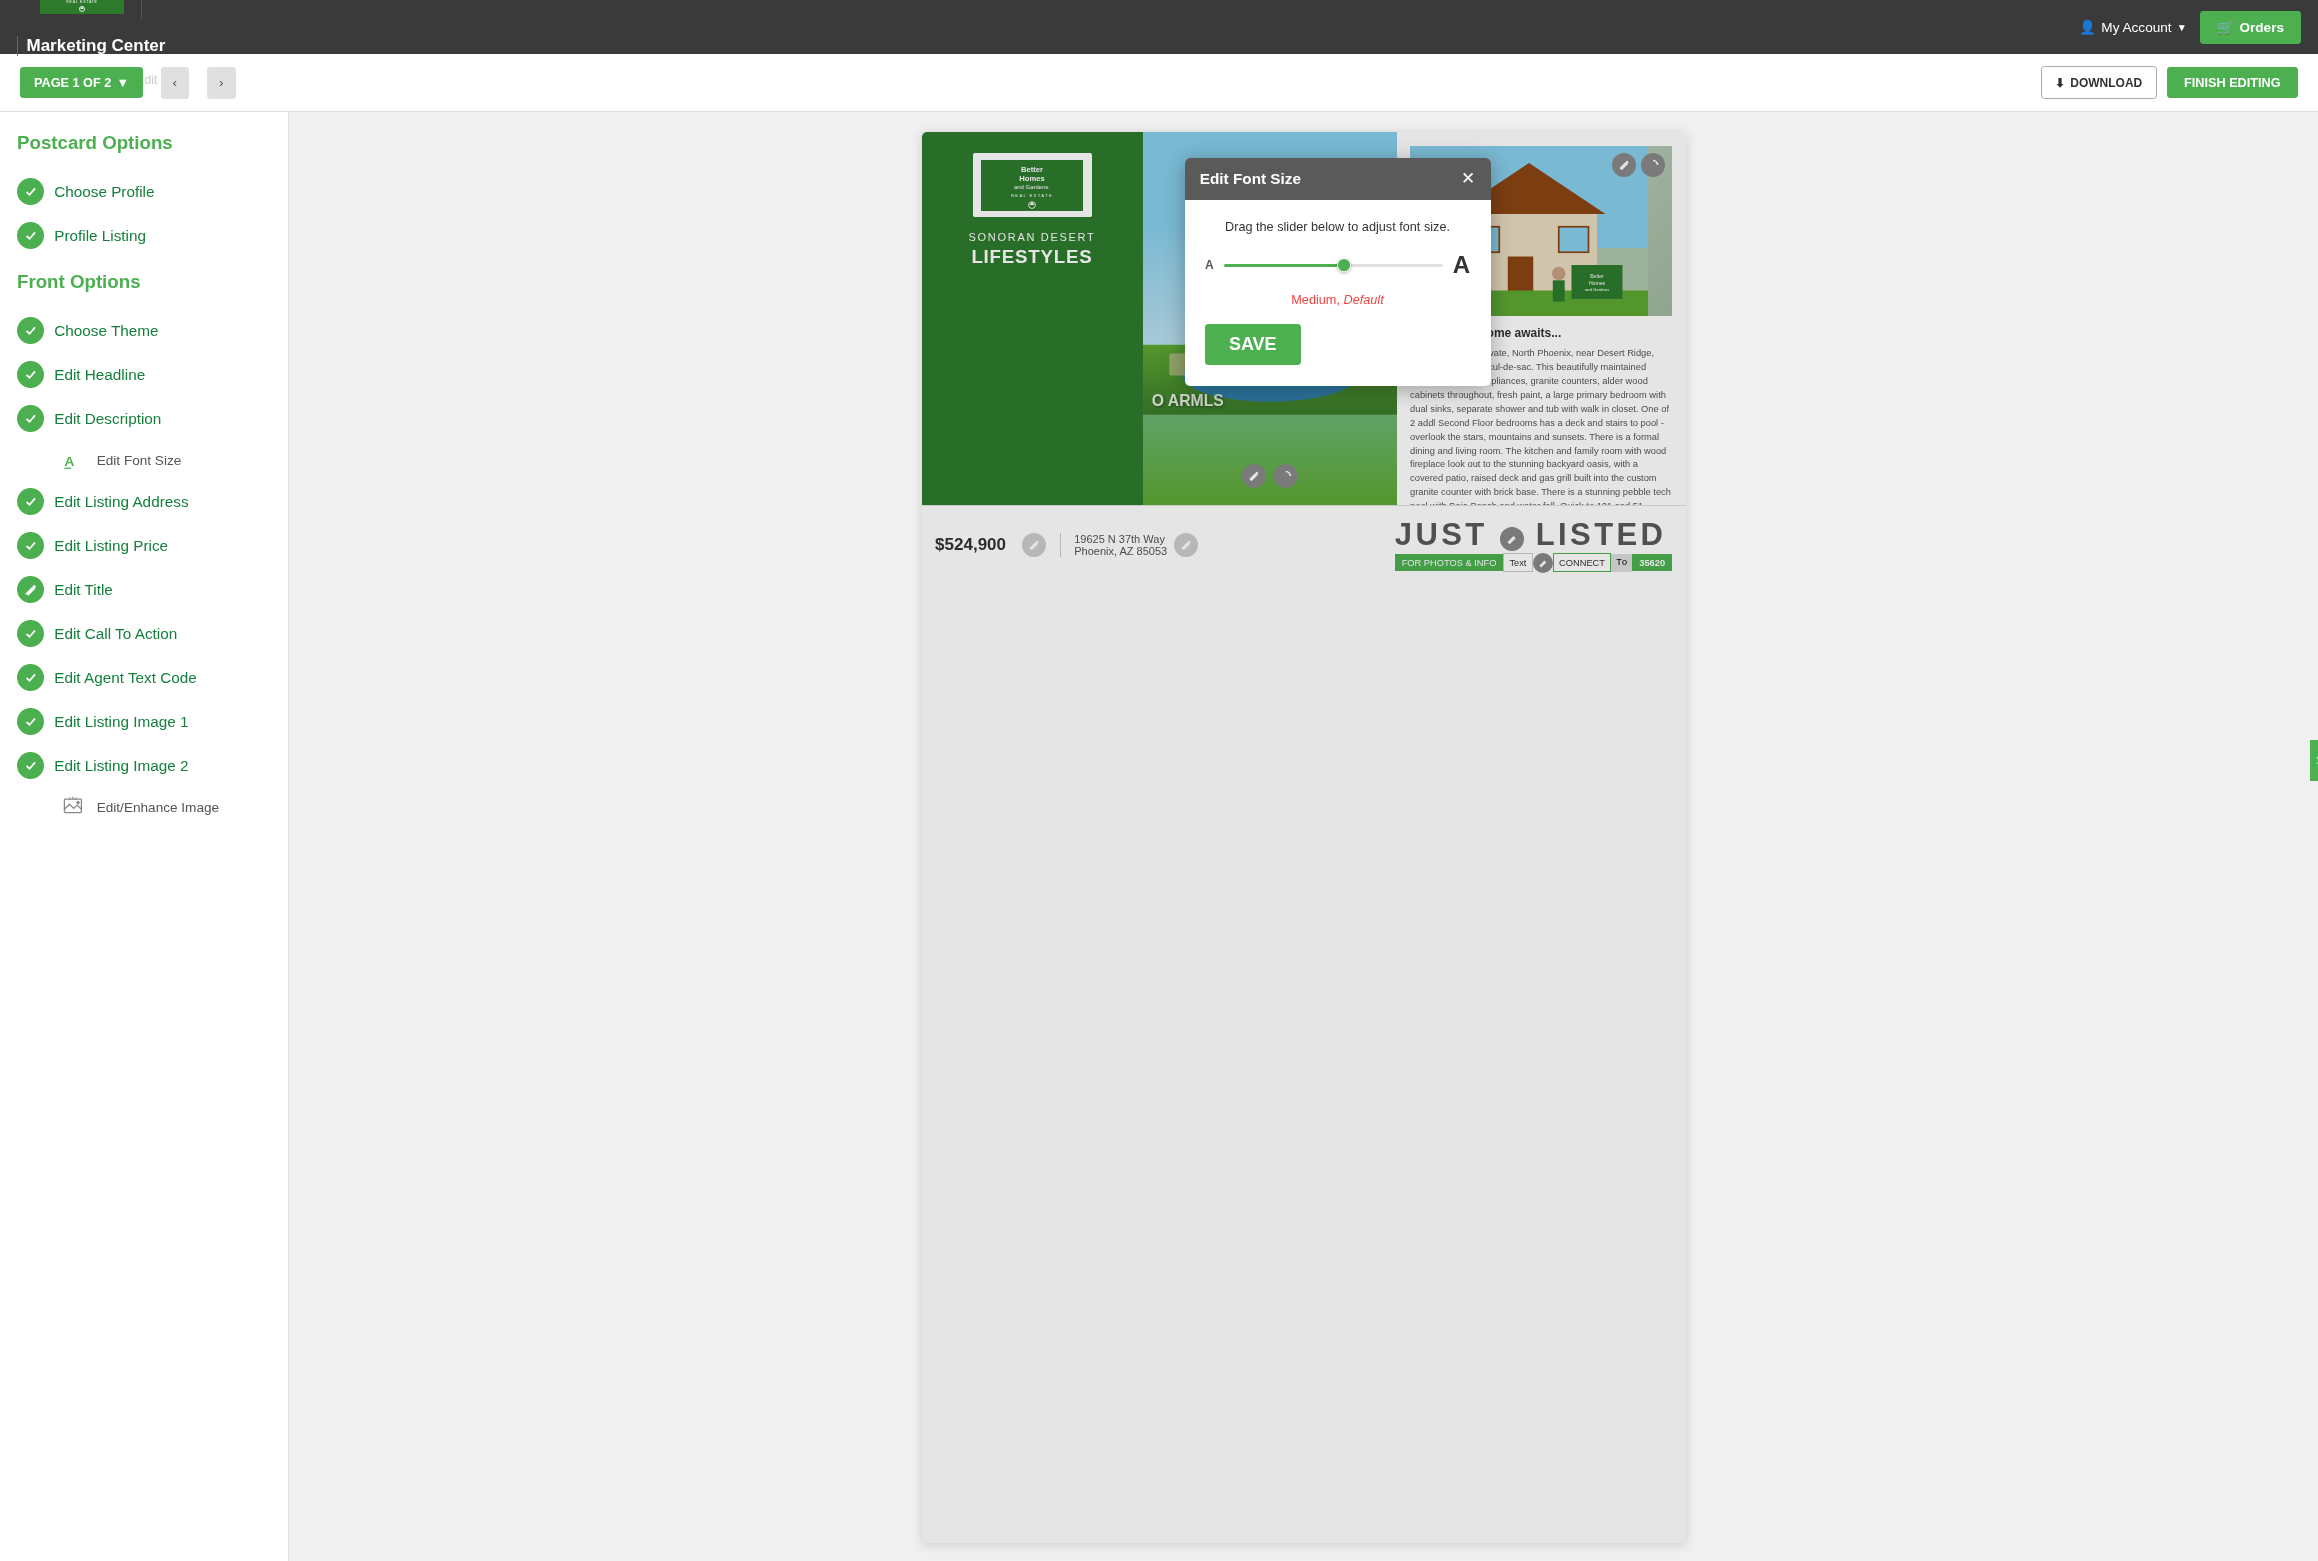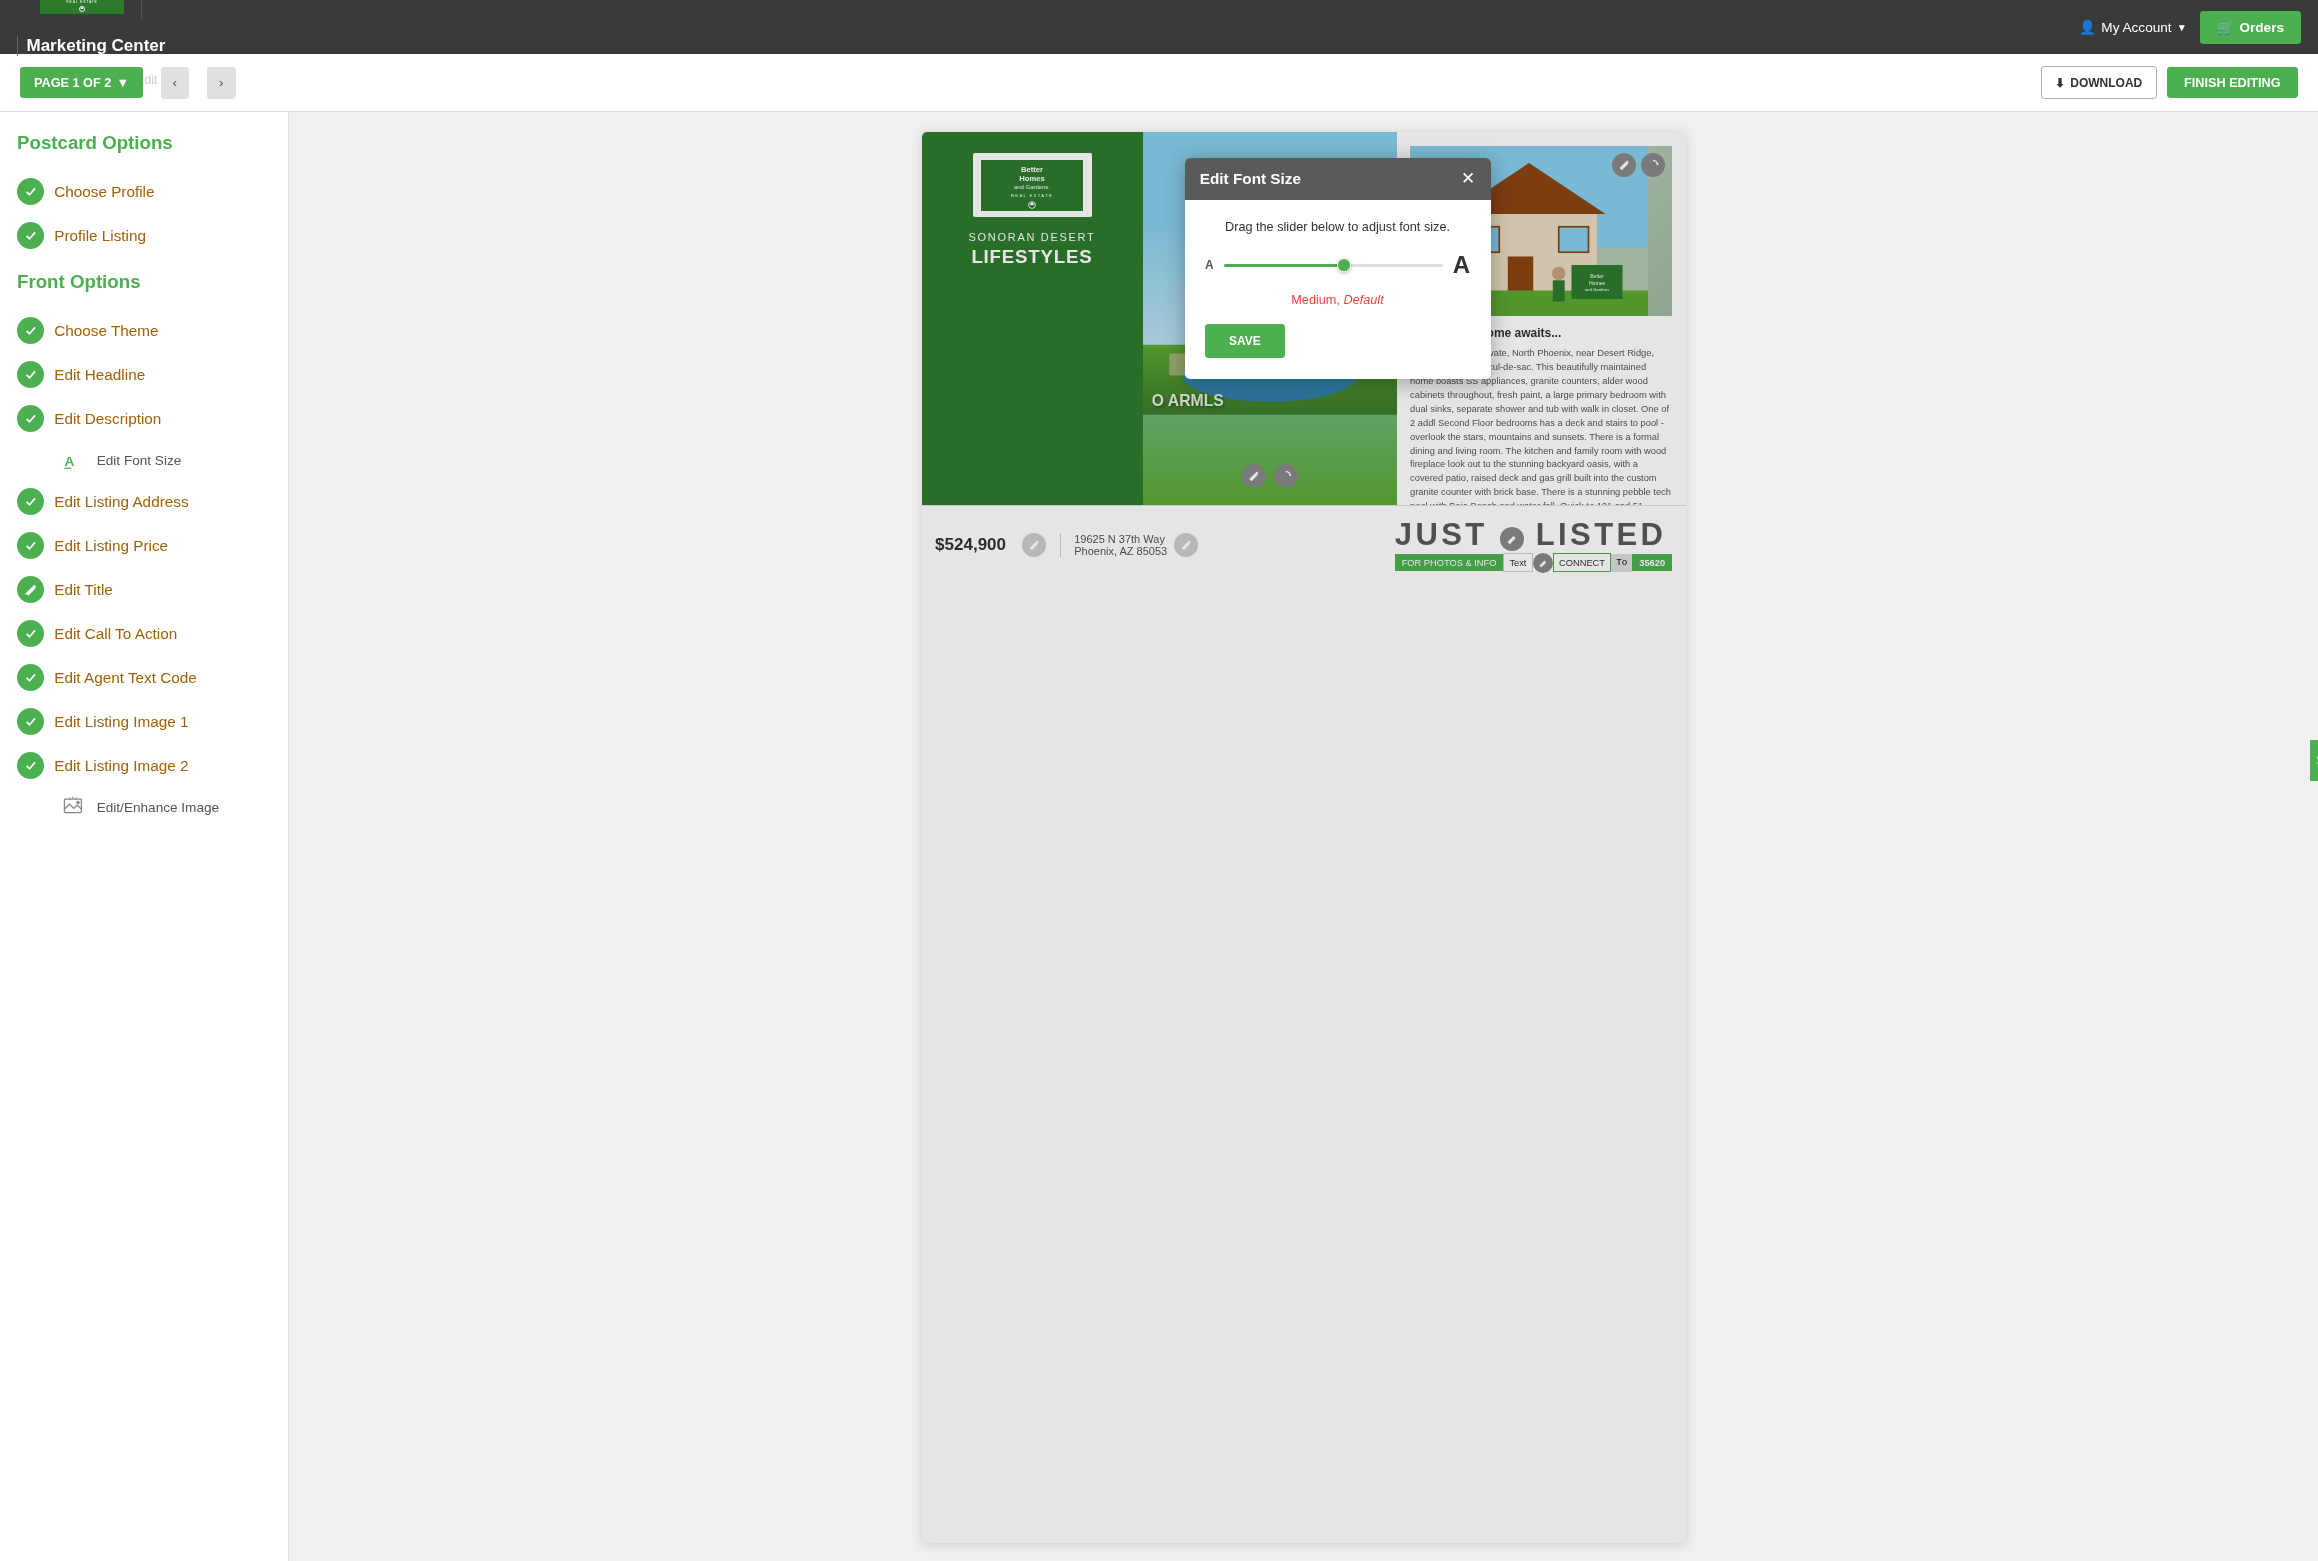--- a/index.html
+++ b/index.html
@@ -102,21 +102,21 @@
       width: 27px; height: 27px; border-radius: 50%;
       background: #4caf50; display: flex; align-items: center; justify-content: center;
       flex-shrink: 0;
     }
     .check-icon svg { width: 13.6px; height: 13.6px; }
     .edit-icon-circle {
       width: 27px; height: 27px; border-radius: 50%;
       background: #4caf50; display: flex; align-items: center; justify-content: center;
       flex-shrink: 0;
     }
-    .sidebar-item-label { font-size: 15.3px; color: #a16207; }
+    .sidebar-item-label { font-size: 15.3px; color: #15803d; }
     .sub-item {
       display: flex; align-items: center; gap: 10.2px;
       padding: 6.8px 0 6.8px 44px; cursor: pointer;
     }
     .sub-icon {
       width: 25.5px; height: 25.5px;
       display: flex; align-items: center; justify-content: center;
       flex-shrink: 0;
     }
     .sub-item-label { font-size: 13.6px; color: #555; }
@@ -207,21 +207,21 @@
       background: #4caf50;
       border: 1.7px solid white;
       box-shadow: 0 0.8px 3.4px rgba(0,0,0,0.3);
       margin-left: -6.8px;
     }
     .font-size-label { text-align: center; font-size: 12.7px; color: #ef4444; margin-bottom: 17px; }
     .font-size-label em { font-style: italic; }
     .modal-save-btn {
       background: #4caf50; color: white; border: none;
       padding: 10.2px 24px; border-radius: 3.4px;
-      cursor: pointer; font-size: 12px; font-weight: bold;
+      cursor: pointer; font-size: 18px; font-weight: bold;
     }
 
     
     .postcard-front {
       display: flex;
       flex-direction: column;
     }
     .postcard-top {
       display: flex;
       height: 373px;

